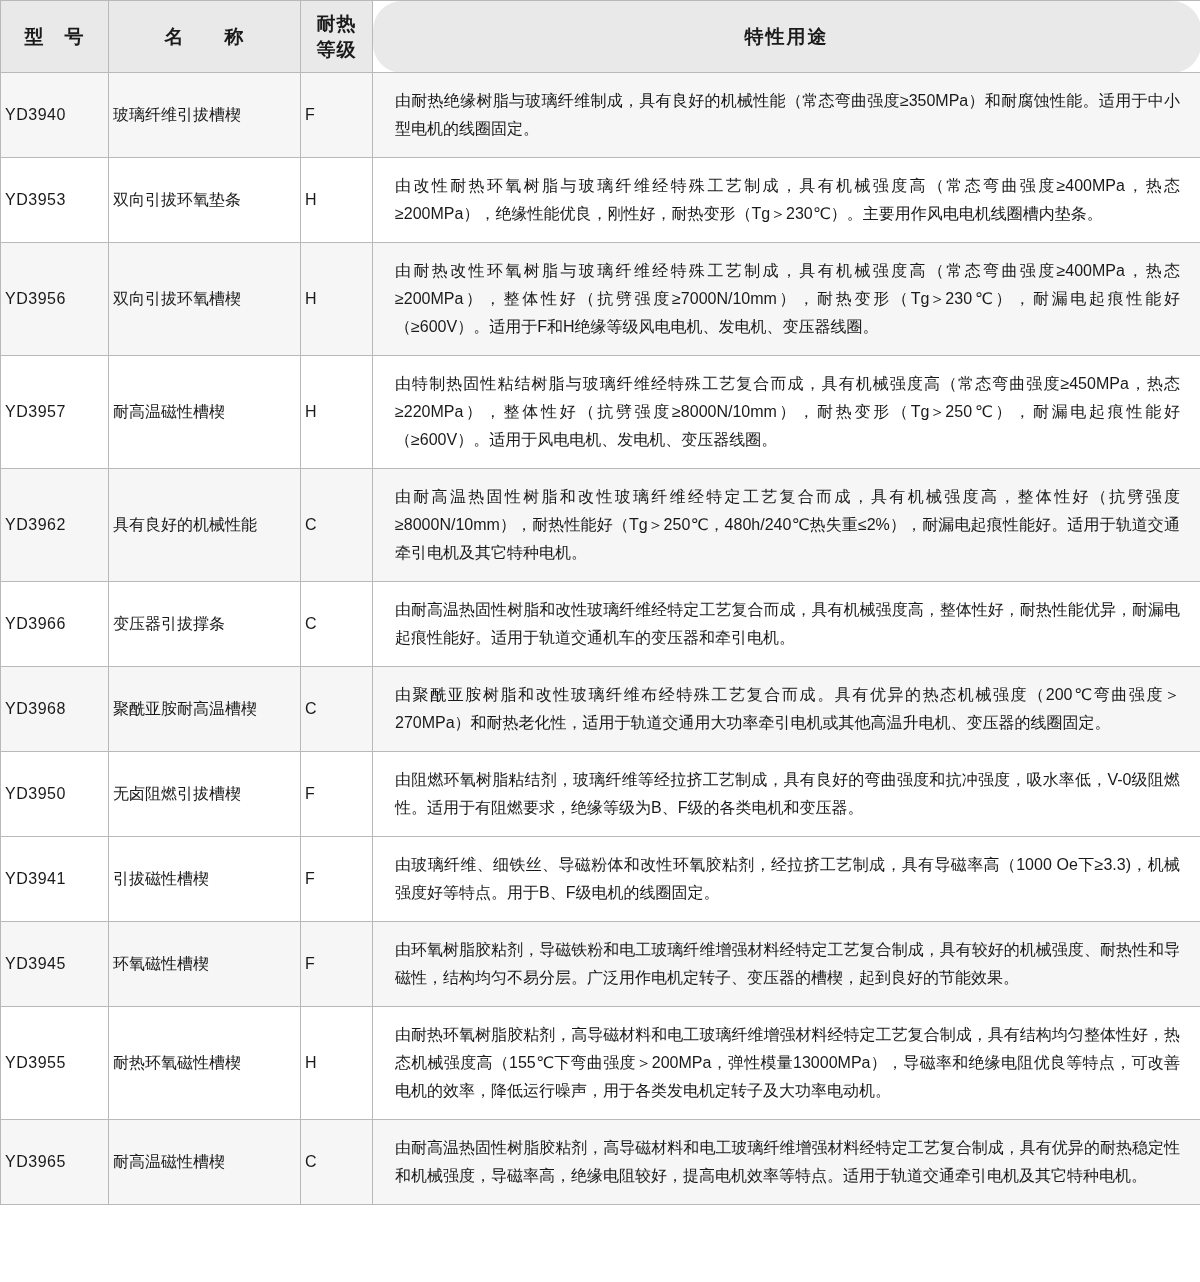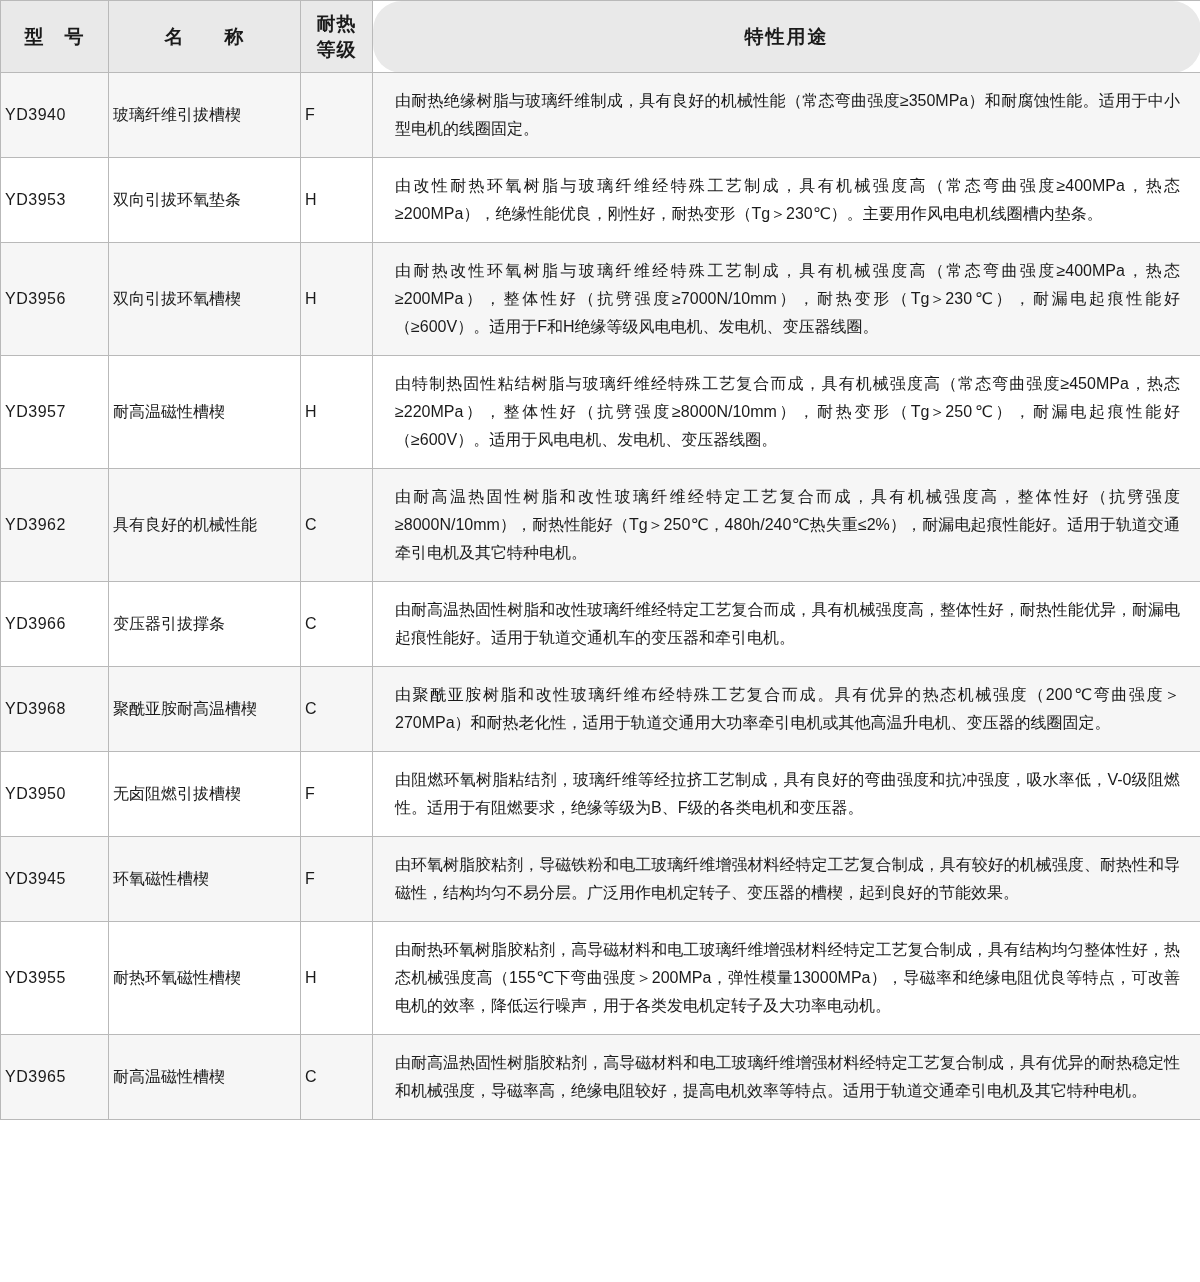--- a/index.html
+++ b/index.html
@@ -124,20 +124,26 @@
         <td class="cell-name">聚酰亚胺耐高温槽楔</td>
         <td class="cell-grade">C</td>
         <td class="cell-desc">由聚酰亚胺树脂和改性玻璃纤维布经特殊工艺复合而成。具有优异的热态机械强度（200℃弯曲强度＞270MPa）和耐热老化性，适用于轨道交通用大功率牵引电机或其他高温升电机、变压器的线圈固定。</td>
       </tr>
       <tr class="row-even">
         <td class="cell-model">YD3950</td>
         <td class="cell-name">无卤阻燃引拔槽楔</td>
         <td class="cell-grade">F</td>
         <td class="cell-desc">由阻燃环氧树脂粘结剂，玻璃纤维等经拉挤工艺制成，具有良好的弯曲强度和抗冲强度，吸水率低，V-0级阻燃性。适用于有阻燃要求，绝缘等级为B、F级的各类电机和变压器。</td>
       </tr>
+      <tr class="row-even">
+        <td class="cell-model">YD3941</td>
+        <td class="cell-name">引拔磁性槽楔</td>
+        <td class="cell-grade">F</td>
+        <td class="cell-desc">由玻璃纤维、细铁丝、导磁粉体和改性环氧胶粘剂，经拉挤工艺制成，具有导磁率高（1000 Oe下≥3.3)，机械强度好等特点。用于B、F级电机的线圈固定。</td>
+      </tr>
       <tr class="row-odd">
         <td class="cell-model">YD3945</td>
         <td class="cell-name">环氧磁性槽楔</td>
         <td class="cell-grade">F</td>
         <td class="cell-desc">由环氧树脂胶粘剂，导磁铁粉和电工玻璃纤维增强材料经特定工艺复合制成，具有较好的机械强度、耐热性和导磁性，结构均匀不易分层。广泛用作电机定转子、变压器的槽楔，起到良好的节能效果。</td>
       </tr>
       <tr class="row-even">
         <td class="cell-model">YD3955</td>
         <td class="cell-name">耐热环氧磁性槽楔</td>
         <td class="cell-grade">H</td>

